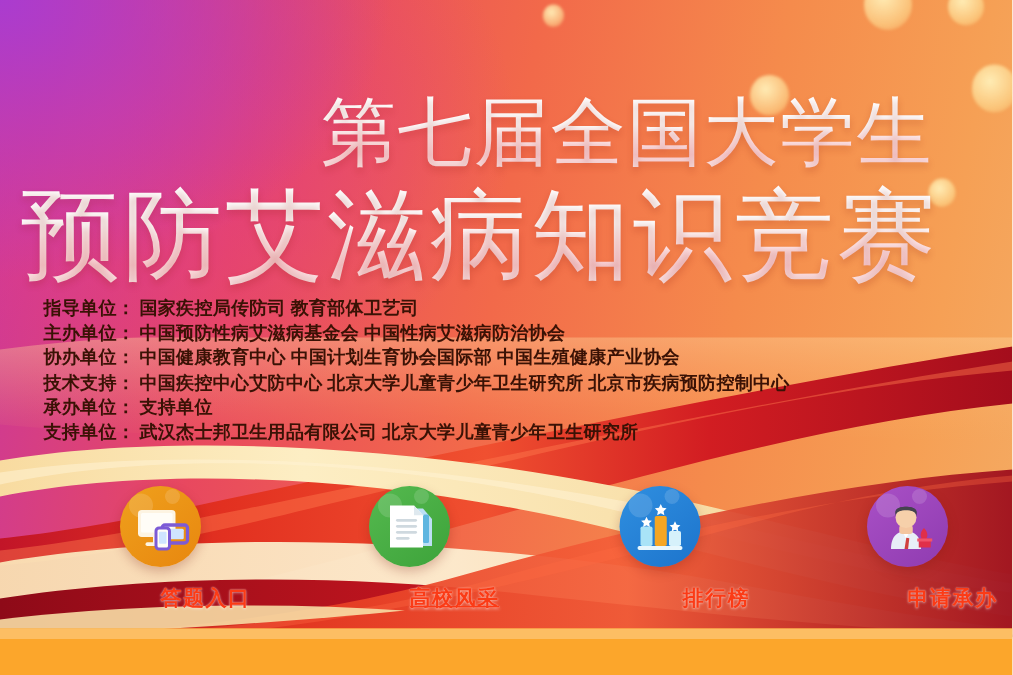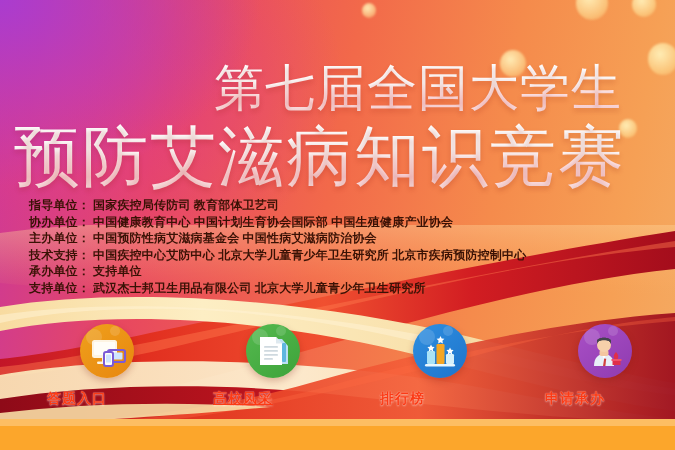--- a/index.html
+++ b/index.html
@@ -47,21 +47,21 @@
     font-size:12px;font-weight:bold;color:#3a1205;line-height:16.5px;white-space:nowrap;
     font-family:Liberation Serif, serif;letter-spacing:.2px;
   }
   .inf-row .k{margin-right:3px;}
   
   #ribbons{position:absolute;left:0;top:225px;width:675px;height:200px;}
   
   #botbar{position:absolute;left:0;top:419px;width:675px;height:31px;background:#fca62b;}
   #botbar .hi{position:absolute;left:0;top:0;width:100%;height:7px;background:#fdbe63;}
   
-  .nav{position:absolute;width:120px;text-align:left;z-index:8;}
+  .nav{position:absolute;width:120px;text-align:right;z-index:8;}
   .ic{
     width:54px;height:54px;border-radius:50%;margin:0 auto;position:relative;overflow:hidden;
     box-shadow:0 3px 7px rgba(120,20,10,.25);
   }
   .ic .b1,.ic .b2{position:absolute;border-radius:50%;background:rgba(255,255,255,.14);}
   .ic svg{position:absolute;left:0;top:0;}
   .nav .lbl{
     margin-top:12px;font-size:14px;font-weight:bold;color:#fb3b16;white-space:nowrap;
     font-family:"DejaVu Sans","Liberation Sans",sans-serif;letter-spacing:1px;
     text-shadow:0 1px 2px rgba(255,255,255,.45),0 0 1px rgba(255,255,255,.6);
@@ -140,22 +140,22 @@
 
     <path d="M0,188 C80,178 180,176 270,182 C190,190 90,196 0,200 Z" fill="#f7dda5" opacity=".9"></path>
   </svg>
 
 
   <div class="hl" id="hl1">第七届全国大学生</div>
   <div class="hl" id="hl2">预防艾滋病知识竞赛</div>
 
   <div id="info">
       <div class="inf-row"><span class="k">指导单位：</span><span>国家疾控局传防司 教育部体卫艺司</span></div>
+      <div class="inf-row"><span class="k">主办单位：</span><span>中国预防性病艾滋病基金会 中国性病艾滋病防治协会</span></div>
       <div class="inf-row"><span class="k">协办单位：</span><span>中国健康教育中心 中国计划生育协会国际部 中国生殖健康产业协会</span></div>
-      <div class="inf-row"><span class="k">主办单位：</span><span>中国预防性病艾滋病基金会 中国性病艾滋病防治协会</span></div>
       <div class="inf-row"><span class="k">技术支持：</span><span>中国疾控中心艾防中心 北京大学儿童青少年卫生研究所 北京市疾病预防控制中心</span></div>
       <div class="inf-row"><span class="k">承办单位：</span><span>支持单位</span></div>
       <div class="inf-row"><span class="k">支持单位：</span><span>武汉杰士邦卫生用品有限公司 北京大学儿童青少年卫生研究所</span></div>
     </div>
 
   <div id="botbar">
     <div class="hi"></div>
   </div>
 
   <div id="nav-layer">

